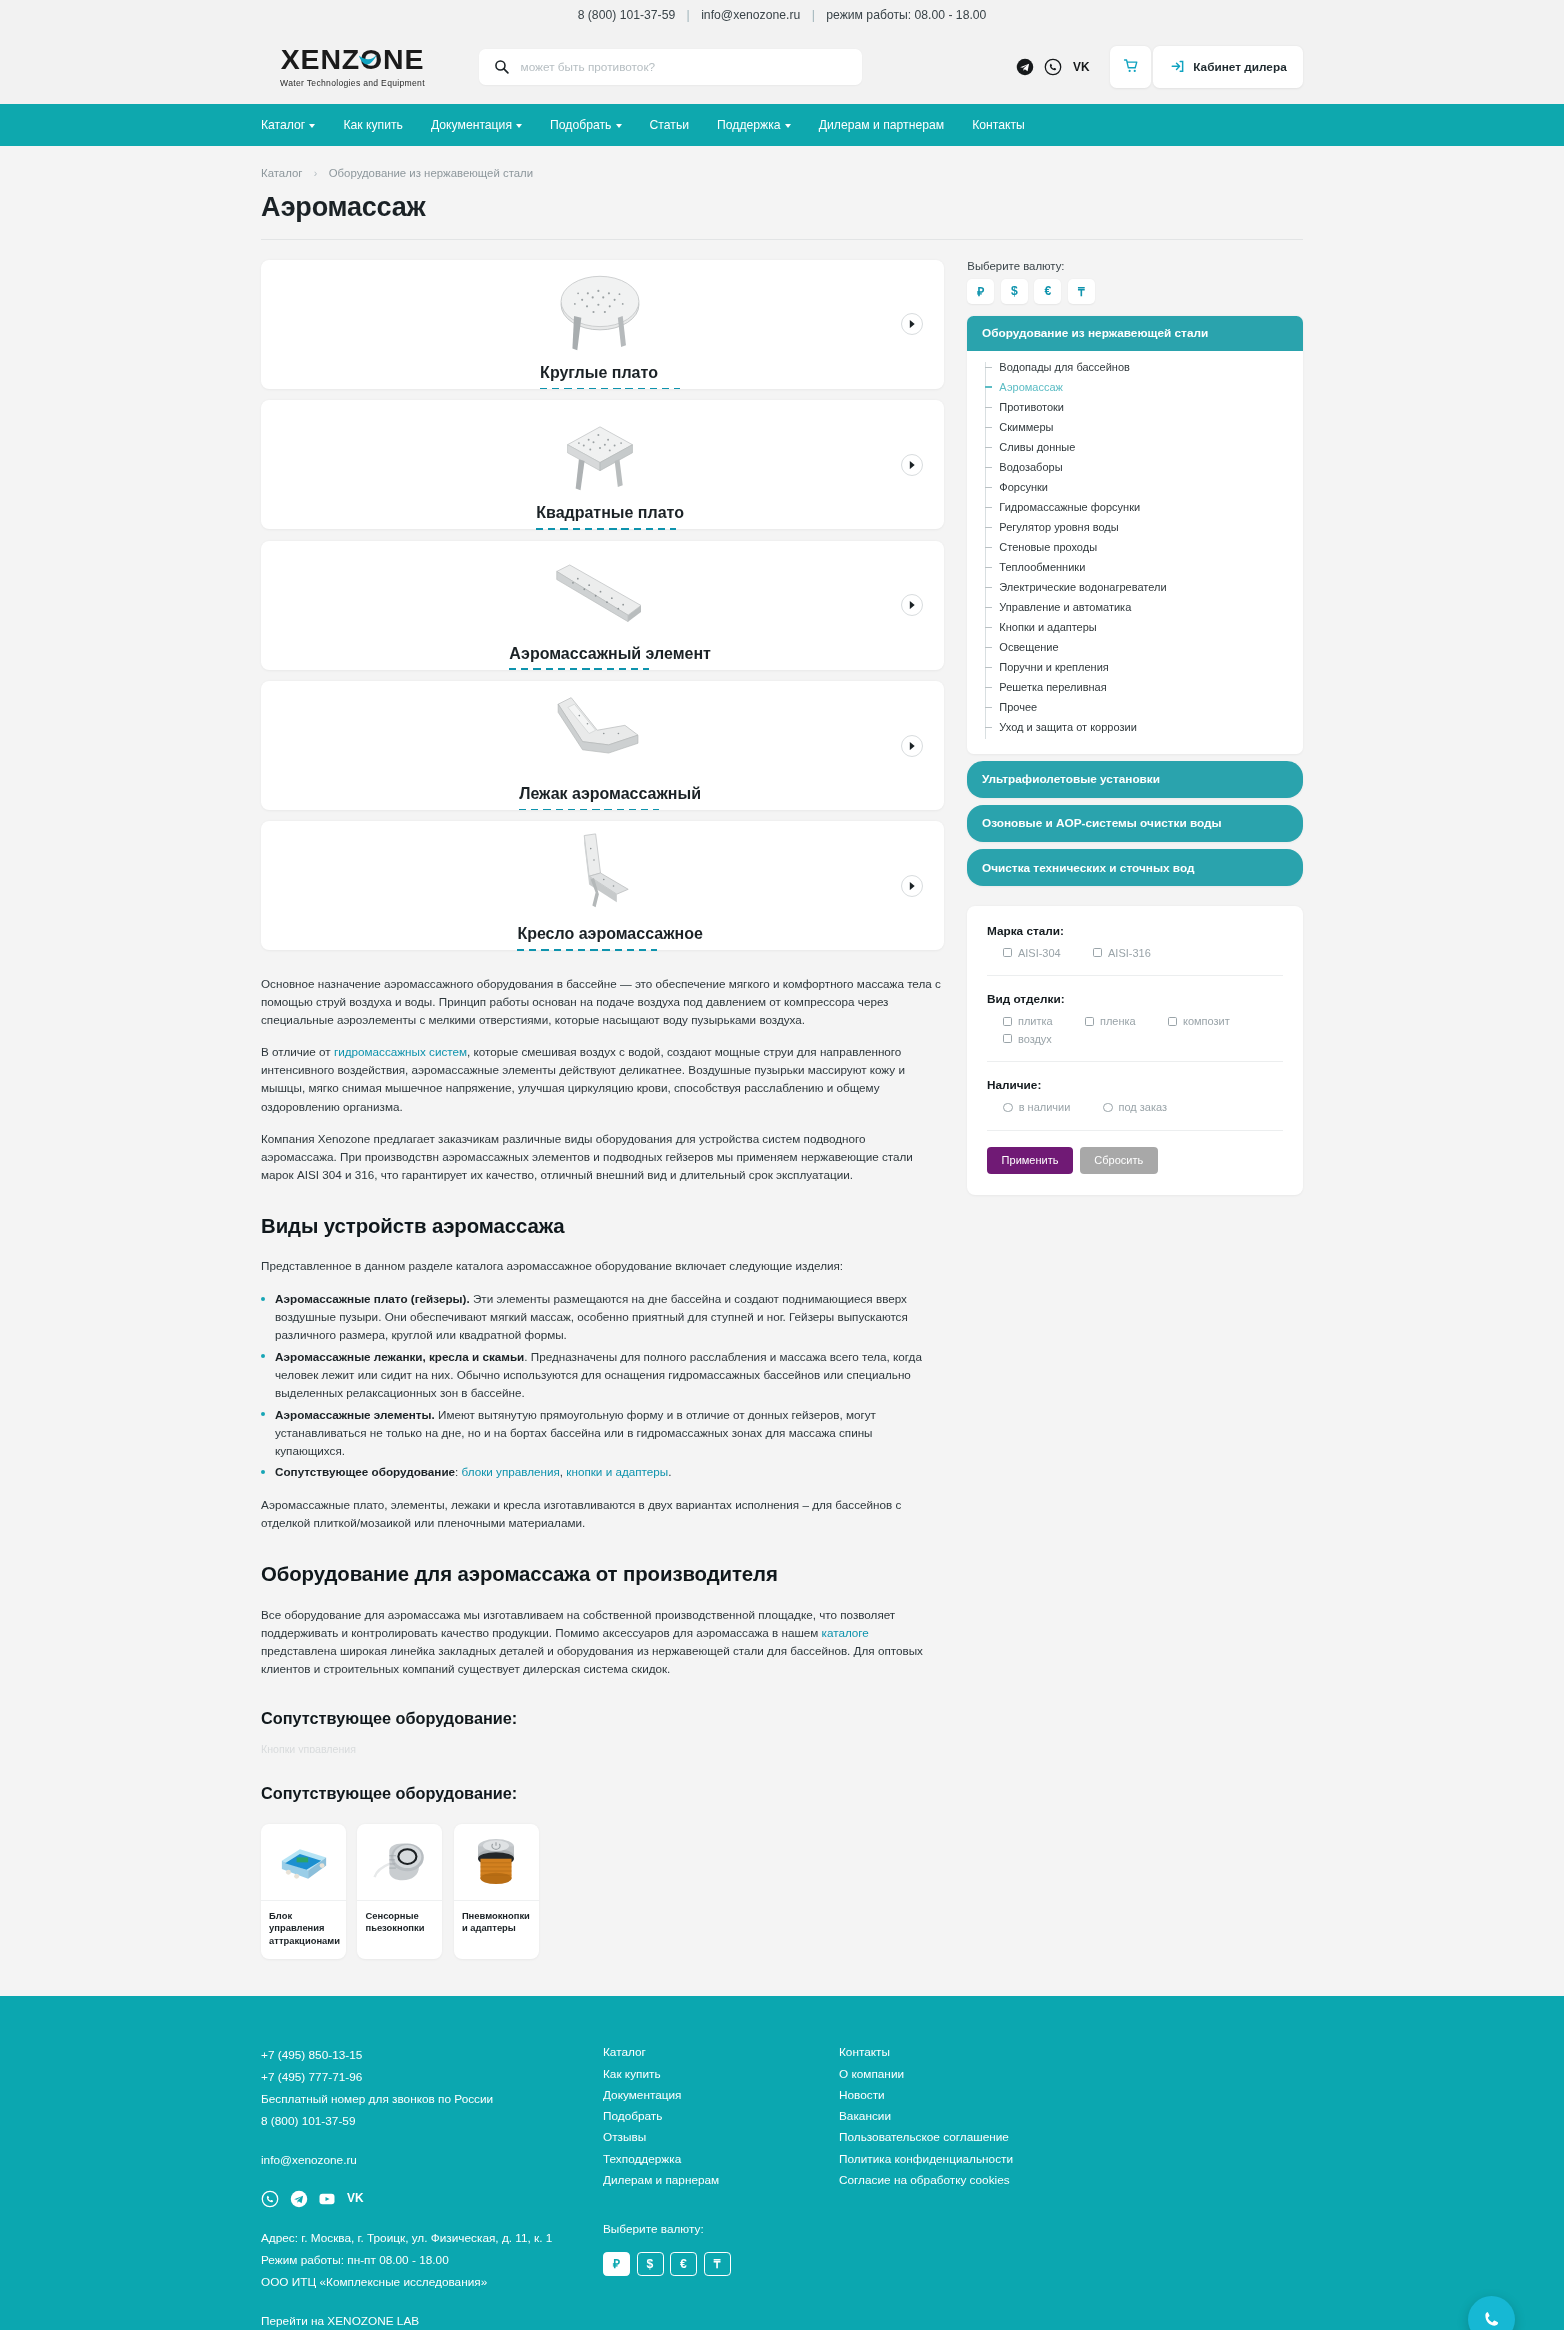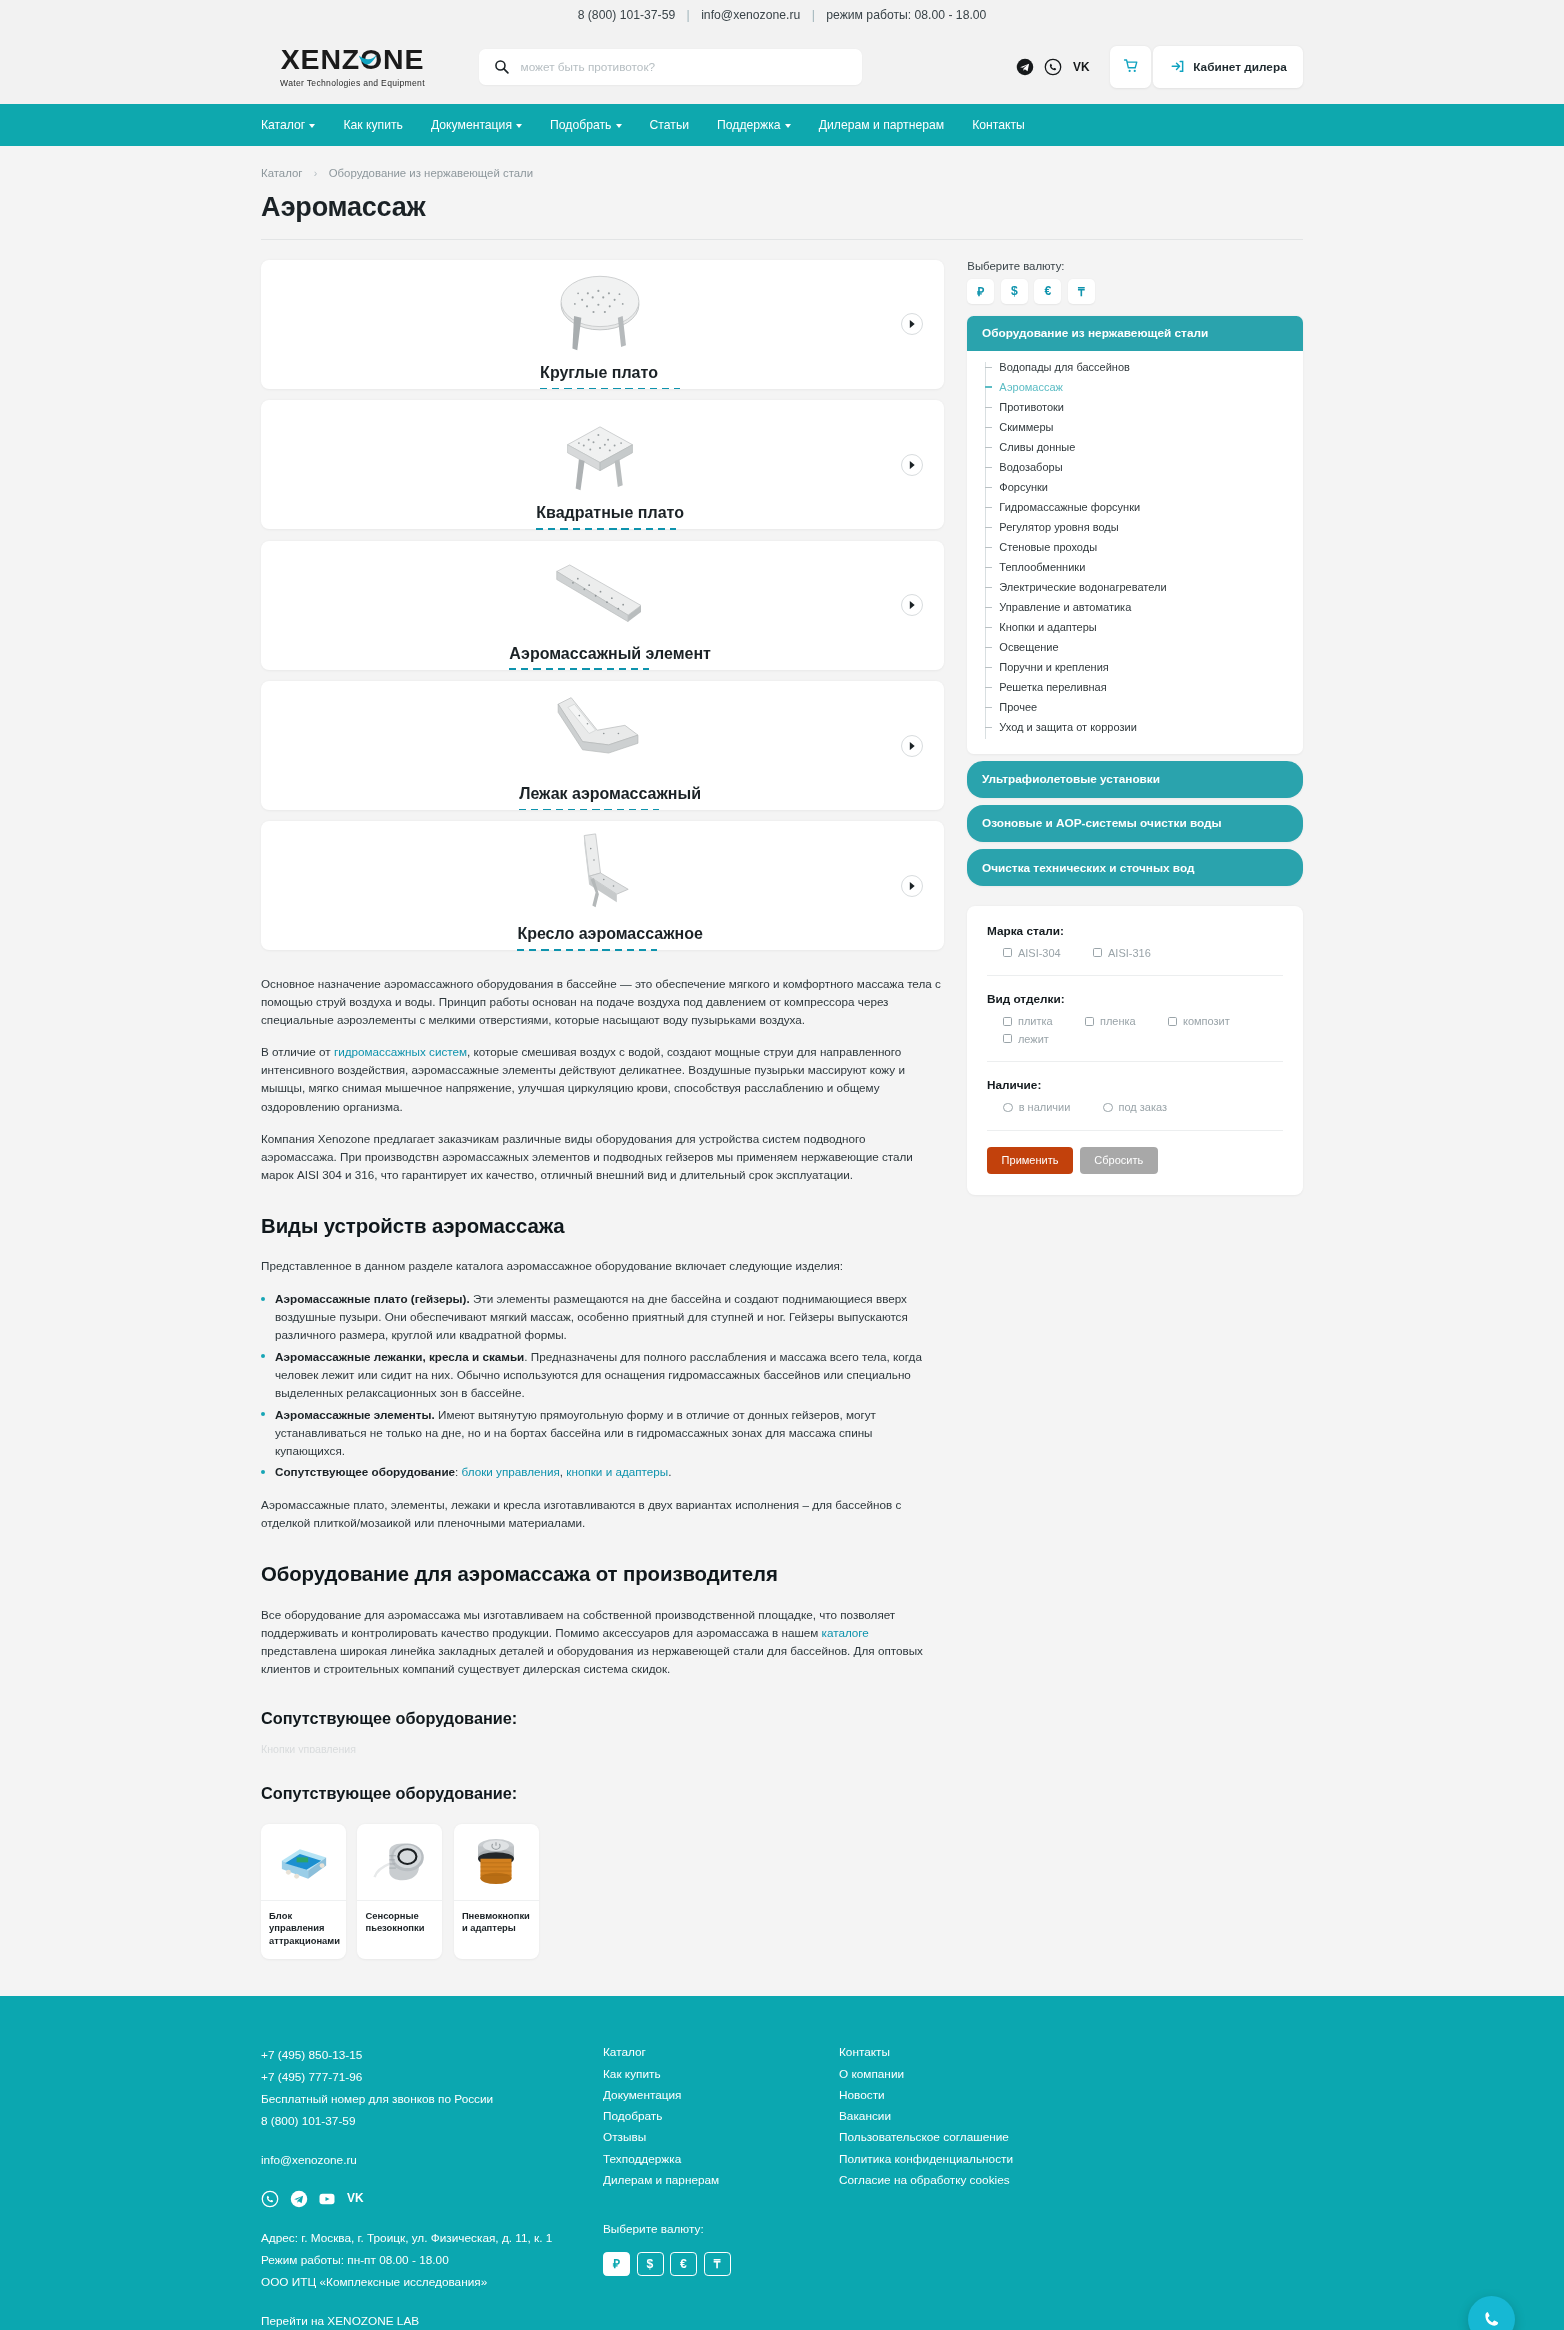--- a/index.html
+++ b/index.html
@@ -233,21 +233,21 @@
   }
   .filter-card .fgroup { padding-bottom:16.3px; border-bottom:0.8px solid #eceeef; margin-bottom:16.3px; }
   .filter-card .fgroup:last-of-type { border-bottom:0; }
   .filter-card .ftitle { font-size:11.8px; font-weight:bold; color:#141b1f; margin-bottom:9px; }
   .opts { display:flex; flex-wrap:wrap; gap:5.7px 16.3px; }
   .opt { display:flex; align-items:center; gap:6px; font-size:11px; color:#9aa4a9; cursor:pointer;margin-left:16px; }
   .cbox { width:9px; height:9px; border:1.1px solid #9aa4a9; border-radius:1.6px; }
   .rbox { width:9.8px; height:9.8px; border:1.1px solid #9aa4a9; border-radius:50%; }
   .fbtns { display:flex; gap:6.5px; }
   .btn-apply {
-    background:#c2410c; color:#fff; border:0; border-radius:4.1px;
+    background:#701a75; color:#fff; border:0; border-radius:4.1px;
     padding:7.3px 14.7px; font-size:11px; cursor:pointer; font-family:"Liberation Sans", sans-serif;
   }
   .btn-reset {
     background:#a8a8a8; color:#fff; border:0; border-radius:4.1px;
     padding:7.3px 14.7px; font-size:11px; cursor:pointer; font-family:"Liberation Sans", sans-serif;
   }
 
   
   .footer {
     background:#0ba7b0; color:#fff; padding:49px 261px 57px 261px;
@@ -707,21 +707,21 @@
               <label class="opt">
                   <span class="cbox"></span>
                   <span>пленка</span>
                 </label>
               <label class="opt">
                   <span class="cbox"></span>
                   <span>композит</span>
                 </label>
               <label class="opt">
                   <span class="cbox"></span>
-                  <span>лежит</span>
+                  <span>воздух</span>
                 </label>
             </div>
           </div>
 
           <div class="fgroup">
             <div class="ftitle">Наличие:</div>
             <div class="opts">
               <label class="opt">
                   <span class="rbox"></span>
                   <span>в наличии</span>

